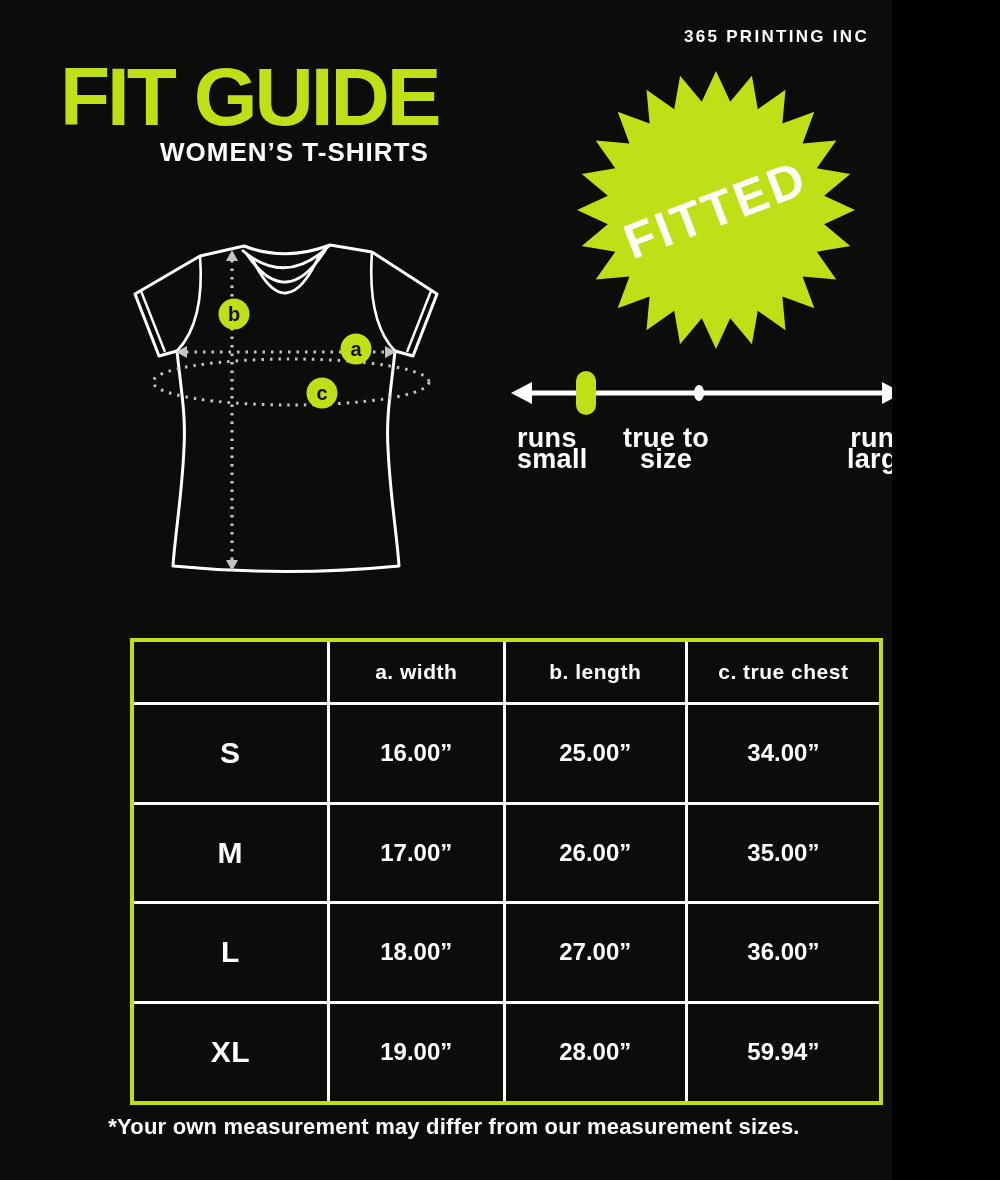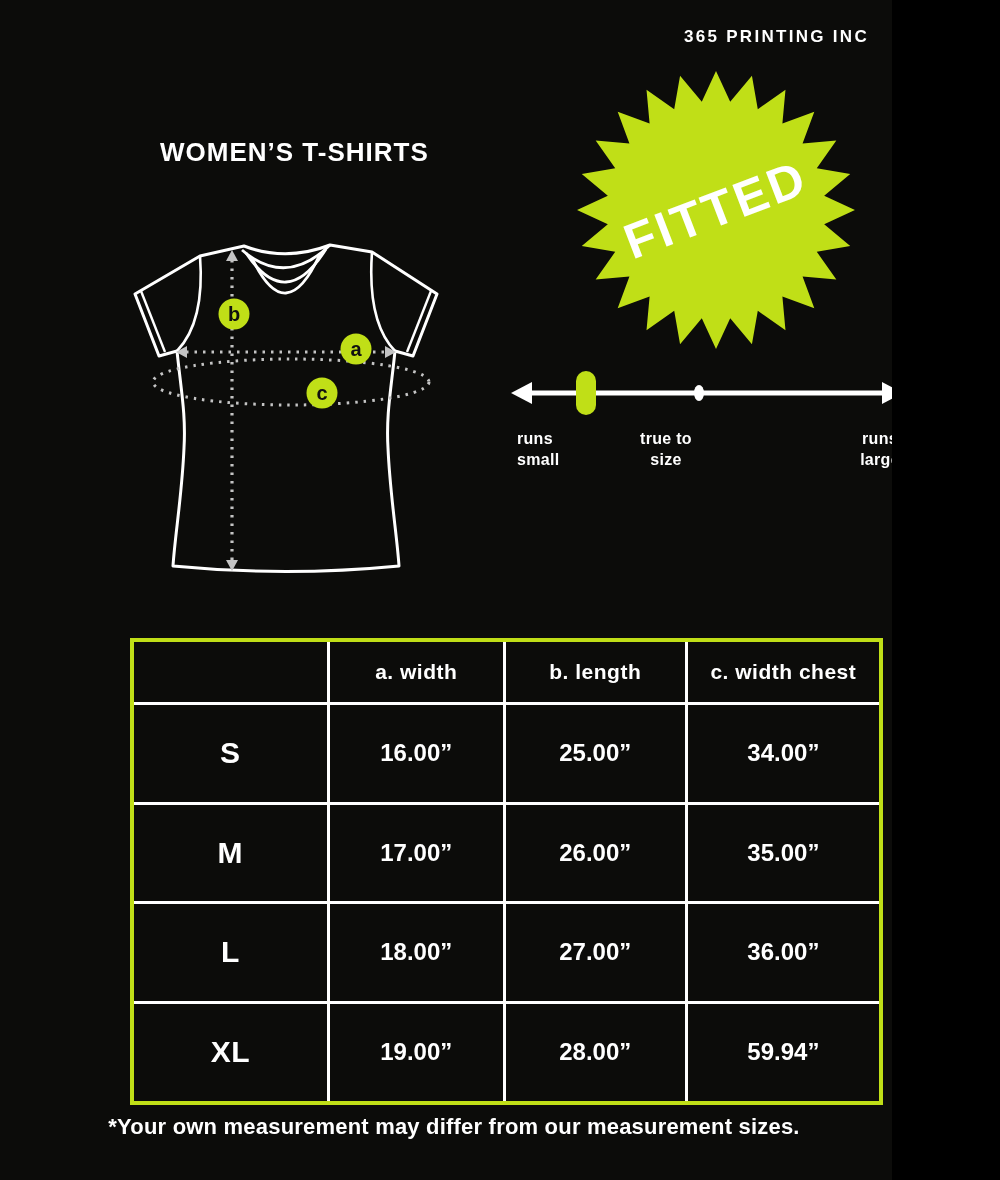--- a/index.html
+++ b/index.html
@@ -16,38 +16,39 @@
     font-family:"Liberation Sans",sans-serif;font-weight:700;color:var(--text);
   }
   .brand{position:absolute;top:27px;right:23px;font-size:17px;letter-spacing:2.3px;white-space:nowrap;}
   .title{position:absolute;left:60px;top:56px;margin:0;font-size:82px;line-height:1;letter-spacing:-3px;color:var(--accent);white-space:nowrap;}
   .subtitle{position:absolute;left:160px;top:137px;font-size:26px;letter-spacing:1px;white-space:nowrap;}
   .tshirt-svg{position:absolute;left:120px;top:230px;width:340px;height:360px;}
   .badge-svg{position:absolute;left:576px;top:70px;width:280px;height:280px;}
   .badge-text{font-family:"Liberation Sans",sans-serif;font-weight:700;font-size:48px;letter-spacing:3px;fill:var(--text);}
   .marker-letter{font-family:"Liberation Sans",sans-serif;font-weight:700;font-size:20px;fill:var(--ink);}
   .scale-svg{position:absolute;left:505px;top:365px;width:410px;height:60px;}
-  .scale-label{position:absolute;top:428px;font-size:16px;line-height:21px;letter-spacing:0.3px;}
+  .scale-label{position:absolute;top:428px;font-size:27px;line-height:21px;letter-spacing:0.3px;}
   .scale-label.left{left:517px;text-align:left;}
   .scale-label.center{left:604px;width:124px;text-align:center;}
   .scale-label.right{left:818px;width:124px;text-align:center;}
   .table-wrap{position:absolute;left:130px;top:638px;width:753px;height:467px;}
   table.size-table{width:100%;height:100%;border-collapse:collapse;table-layout:fixed;border:4px solid var(--accent);}
   .size-table th,.size-table td{border:3px solid var(--text);text-align:center;vertical-align:middle;padding:0;color:var(--text);}
   .size-table thead th{font-size:21px;height:60px;letter-spacing:0.5px;}
   .size-table tbody th{font-size:30px;letter-spacing:0.5px;}
   .size-table tbody td{font-size:24px;}
   .footnote{position:absolute;left:16px;right:0;top:1114px;text-align:center;font-size:22px;letter-spacing:0.2px;}
 </style>
 </head>
 <body>
 
 <div class="page">
 
   <div class="brand">365 PRINTING INC</div>
+  <h1 class="title">FIT GUIDE</h1>
   <div class="subtitle">WOMEN’S T-SHIRTS</div>
 
   <svg class="tshirt-svg" viewBox="0 0 340 360" fill="none">
 
     <path d="M124,16 L80,26 L15,64 L39,126 L57,121
          C61,160 66,185 64,218 C62,265 55,305 53,336
          Q166,347 279,336
          C277,305 270,265 268,218 C266,185 271,160 275,121
          L293,126 L317,64 L252,22 L210,15
          Q166,32 124,16 Z" stroke="#ffffff" stroke-width="3" stroke-linejoin="round"></path>
@@ -117,21 +118,21 @@
           <col style="width:26.2%">
           <col style="width:23.5%">
           <col style="width:24.3%">
           <col style="width:26%">
         </colgroup>
       <thead>
         <tr>
           <th></th>
           <th>a. width</th>
           <th>b. length</th>
-          <th>c. width chest</th>
+          <th>c. true chest</th>
         </tr>
       </thead>
       <tbody>
         <tr>
           <th>S</th>
           <td>16.00”</td>
           <td>25.00”</td>
           <td>34.00”</td>
         </tr>
         <tr>

